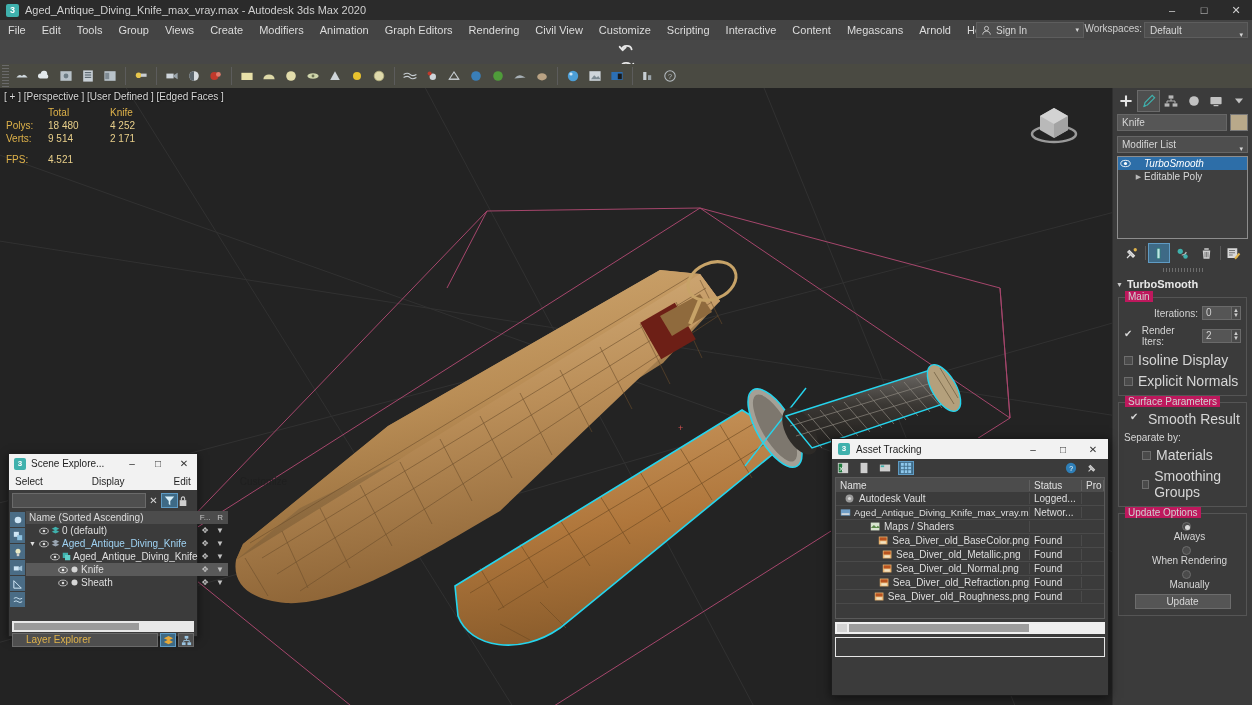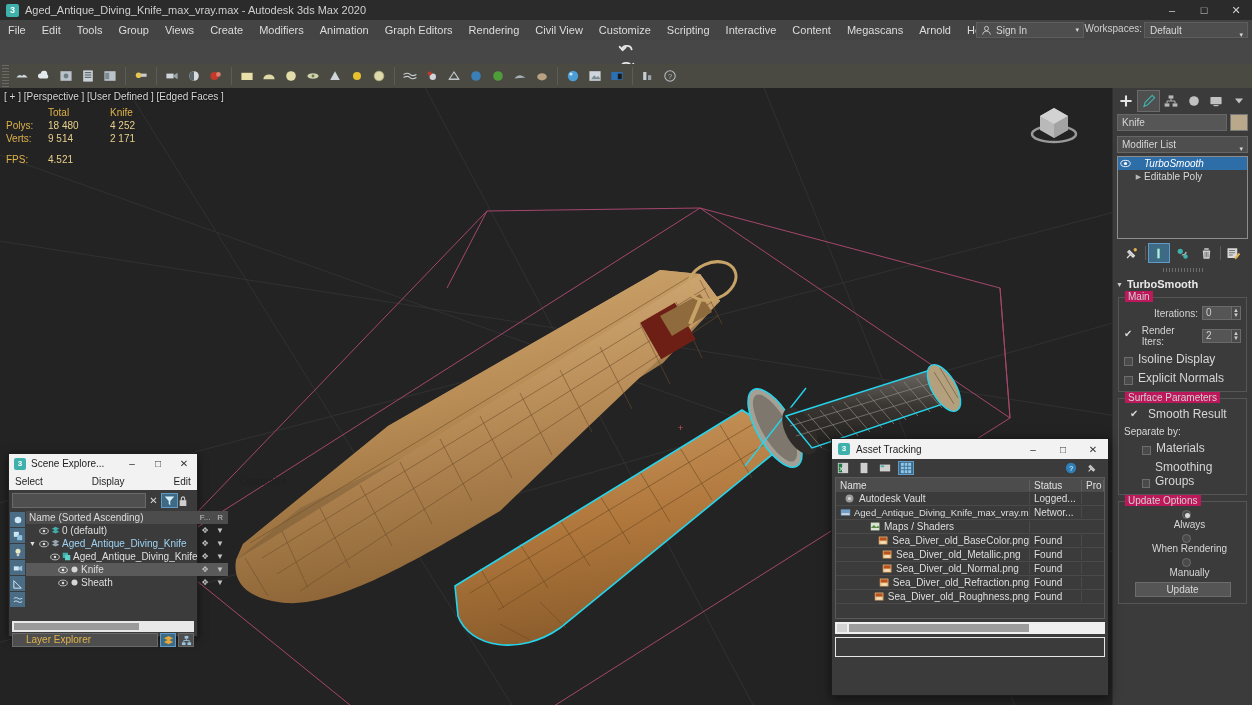--- a/index.html
+++ b/index.html
@@ -134,21 +134,21 @@
   .group { border:1px solid #555; margin:6px 2px 0 2px; padding:8px 5px 6px 5px; position:relative; }
   .group-lbl { position:absolute; top:-7px; left:6px; background:#be185d; padding:0 3px; font-size:10px; color:#d0d0d0;}
   .prow { display:flex; align-items:center; justify-content:flex-end; margin-bottom:5px; font-size:10px; }
   .prow .plabel { margin-right:4px; color:#d4d4d4; }
   .spin { display:flex; align-items:center; }
   .spinbox { width:30px; height:14px; background:#555; border:1px solid #6a6a6a; font-size:10px;
              color:#d0d0d0; padding-left:3px; line-height:12px; }
   .spinarr { width:9px; height:14px; background:#4a4a4a; border:1px solid #6a6a6a; border-left:none;
              font-size:6px; color:#cfcfcf; display:flex; flex-direction:column;
              align-items:center; justify-content:center; line-height:5px; }
-  .chkrow { display:flex; align-items:flex-end; font-size:12px; margin-bottom:5px; }
+  .chkrow { display:flex; align-items:center; font-size:14px; margin-bottom:5px; }
   .chk { width:9px;height:9px;border:1px solid #6d6d6d; background:#4a4a4a; margin-right:5px; position:relative;}
   .chk.mark { border:none; background:transparent; }
   .chk.mark:after{ content:"✔"; position:absolute; left:0px; top:-4px; font-size:10px; color:#d8d8d8;}
   .radrow { display:flex; align-items:center; font-size:10px; margin-bottom:4px;flex-direction:column; }
   .rad { width:9px;height:9px;border-radius:50%;border:1px solid #6d6d6d; background:#4a4a4a; margin-right:6px; position:relative;}
   .rad.sel:after { content:""; position:absolute; left:2px; top:2px; width:5px;height:5px;border-radius:50%;background:#dadada;}
   .btnwide { margin:4px auto 0 auto; width:96px; height:15px; background:#555; border:1px solid #6c6c6c;
              font-size:10px; text-align:center; line-height:13px; color:#d8d8d8; }
 
   

